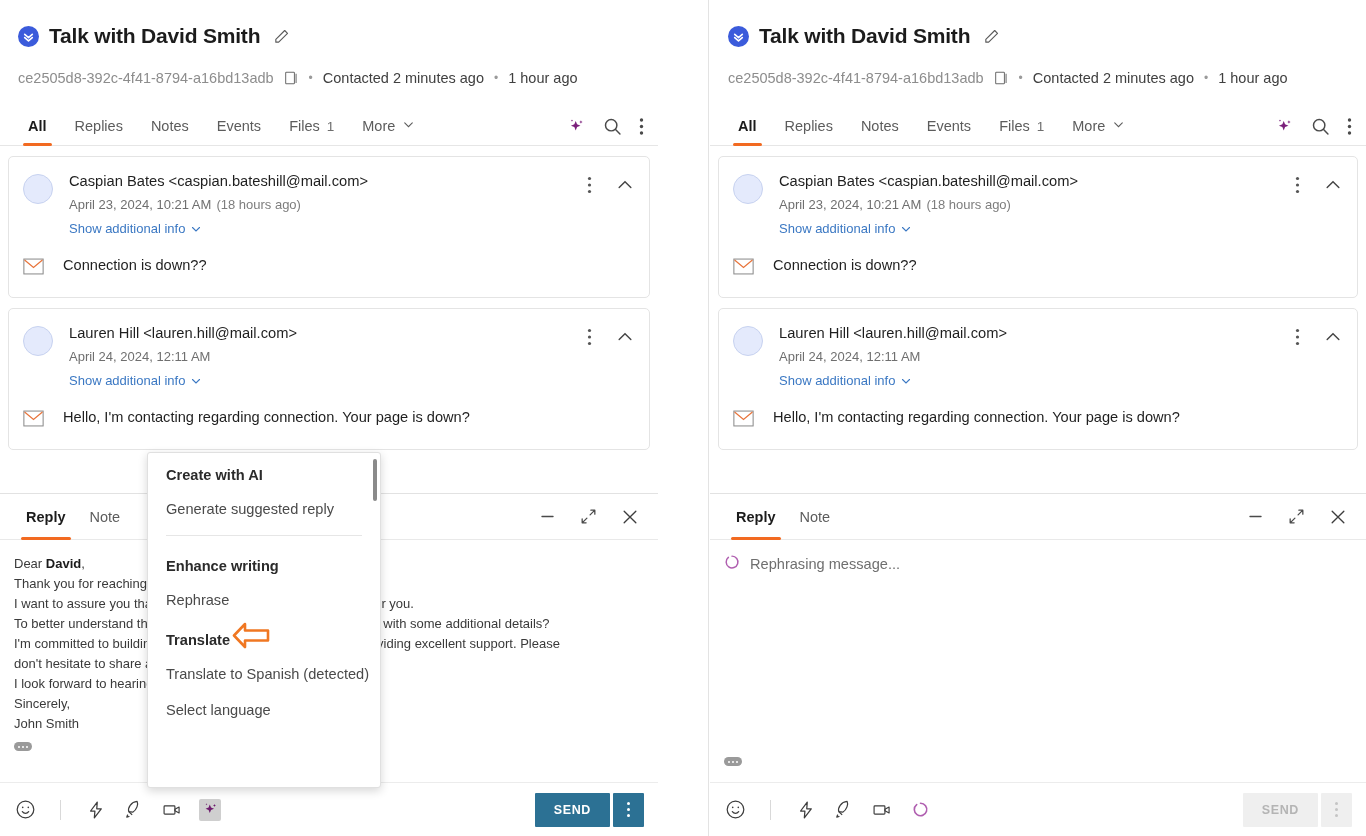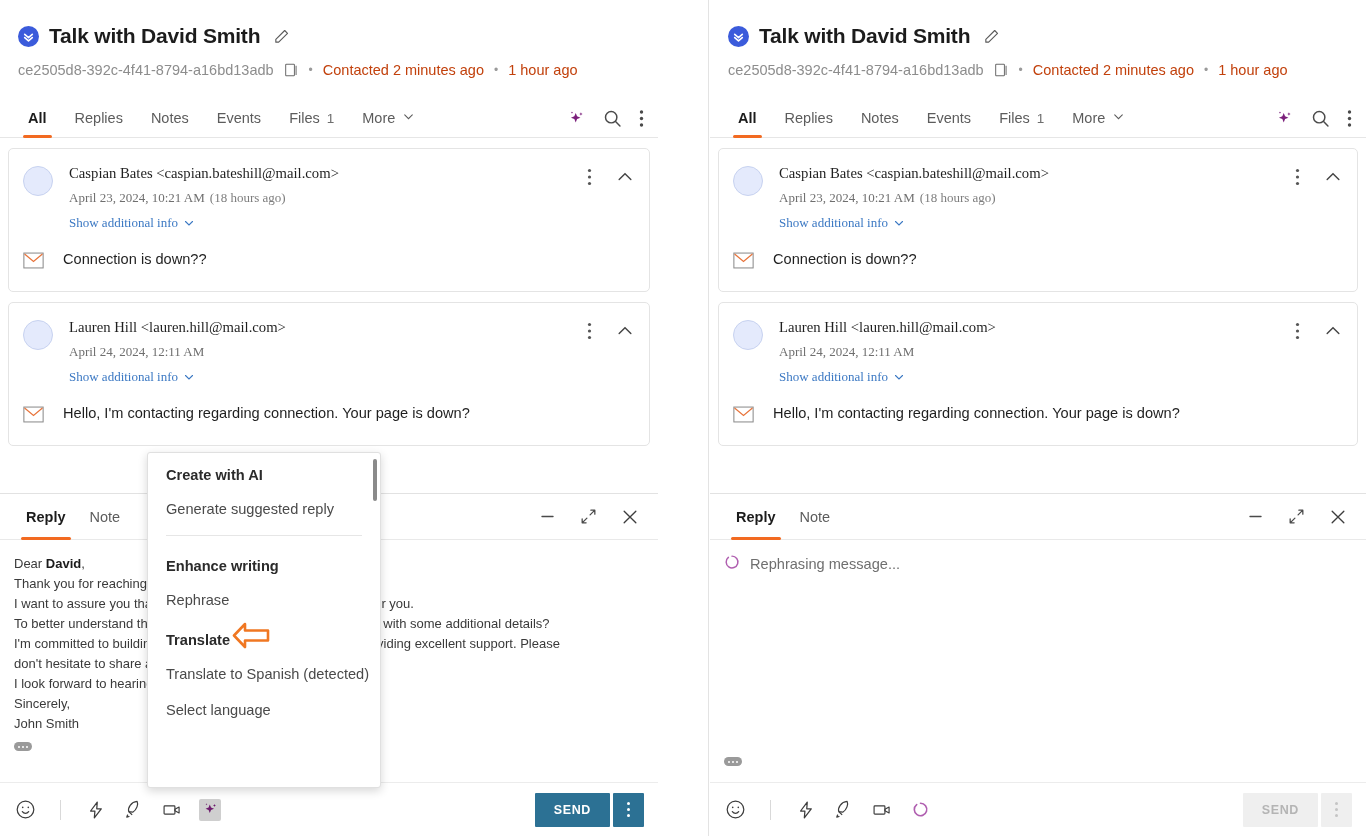--- a/index.html
+++ b/index.html
@@ -25,25 +25,25 @@
   .conv-header { padding: 24px 18px 0 18px; }
   .title-row { display: flex; align-items: center; gap: 10px; }
   .chan-badge {
     width: 21px; height: 21px; border-radius: 50%;
     background: #3b5bdb; display: inline-flex; align-items: center;
     justify-content: center; flex: 0 0 auto;
   }
   .chan-badge svg { display:block; }
   .conv-title { font-size: 21px; font-weight: bold; color: #1c1c1c; letter-spacing: -0.2px; }
   .pencil-btn { width: 22px; height: 22px; display:inline-flex; align-items:center; justify-content:center; cursor:pointer; }
-  .meta-row { display: flex; align-items: center; gap: 8px; margin-top: 14px; font-size: 14.5px; color: #8a8a8a; white-space: nowrap; }
+  .meta-row { display: flex; align-items: center; gap: 8px; margin-top: 22px; font-size: 14.5px; color: #8a8a8a; white-space: nowrap; }
   .meta-id { color: #8d8d8d; }
   .copy-btn { display:inline-flex; align-items:center; cursor:pointer; margin-left:2px;}
   .dot-sep { color:#9a9a9a; font-size: 12px; padding: 0 2px;}
-  .meta-item { color:#c2410c; }
+  .meta-item { color:#404040; }
 
   
   .tabbar {
     position: relative; margin-top: 20px;
     border-bottom: 1px solid #e6e6e6;
     display: flex; align-items: flex-end; height: 40px;
     padding: 0 14px;
   }
   .tab {
     position: relative; padding: 0 14px 11px 14px; font-size: 14.5px;
@@ -63,21 +63,21 @@
   .msg-list { padding: 10px 8px 0 8px; }
   .msg-card {
     border: 1px solid #e4e4e4; border-radius: 5px; background:#fff;
     padding: 16px 14px 18px 14px; margin-bottom: 10px; position: relative;
   }
   .msg-top { display:flex; align-items:flex-start; }
   .avatar {
     width: 30px; height: 30px; border-radius:50%;
     background: #e4eafc; border: 1px solid #c7d2f0; flex:0 0 auto; margin-top: 1px;
   }
-  .msg-head { margin-left: 16px; flex: 1 1 auto; min-width:0;font-family:Liberation Serif, serif; }
+  .msg-head { margin-left: 16px; flex: 1 1 auto; min-width:0; }
   .msg-from { font-size: 14.7px; color:#1f1f1f; }
   .msg-date { font-size: 13px; color:#6f6f6f; margin-top: 8px; }
   .msg-date .rel { color:#7d7d7d; margin-left: 5px;}
   .msg-more-link { font-size: 13px; color:#3b78c3; margin-top: 9px; display:inline-flex; align-items:center; gap:5px; cursor:pointer;}
   .msg-actions { display:flex; align-items:center; gap: 23px; margin-left: 12px; padding-top: 2px;}
   .msg-body { display:flex; align-items:flex-start; margin-top: 20px; }
   .mail-ico { flex:0 0 auto; margin-top:1px; }
   .msg-text { margin-left: 19px; font-size: 14.6px; color:#1f1f1f; }
 
   

